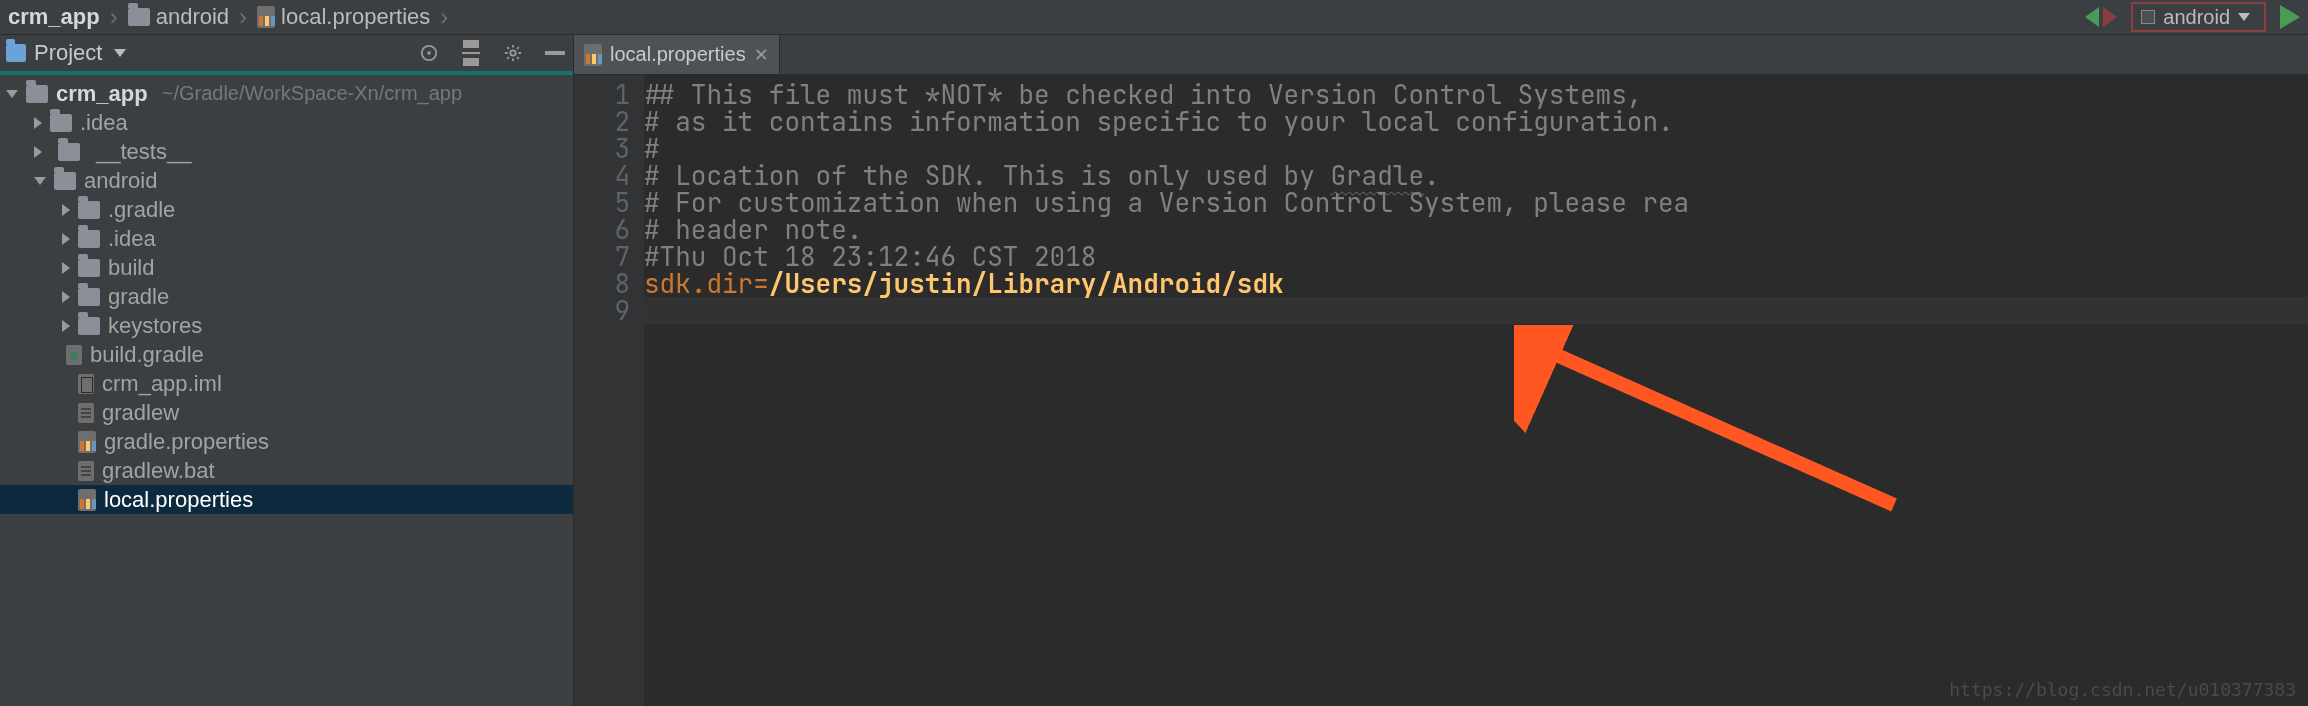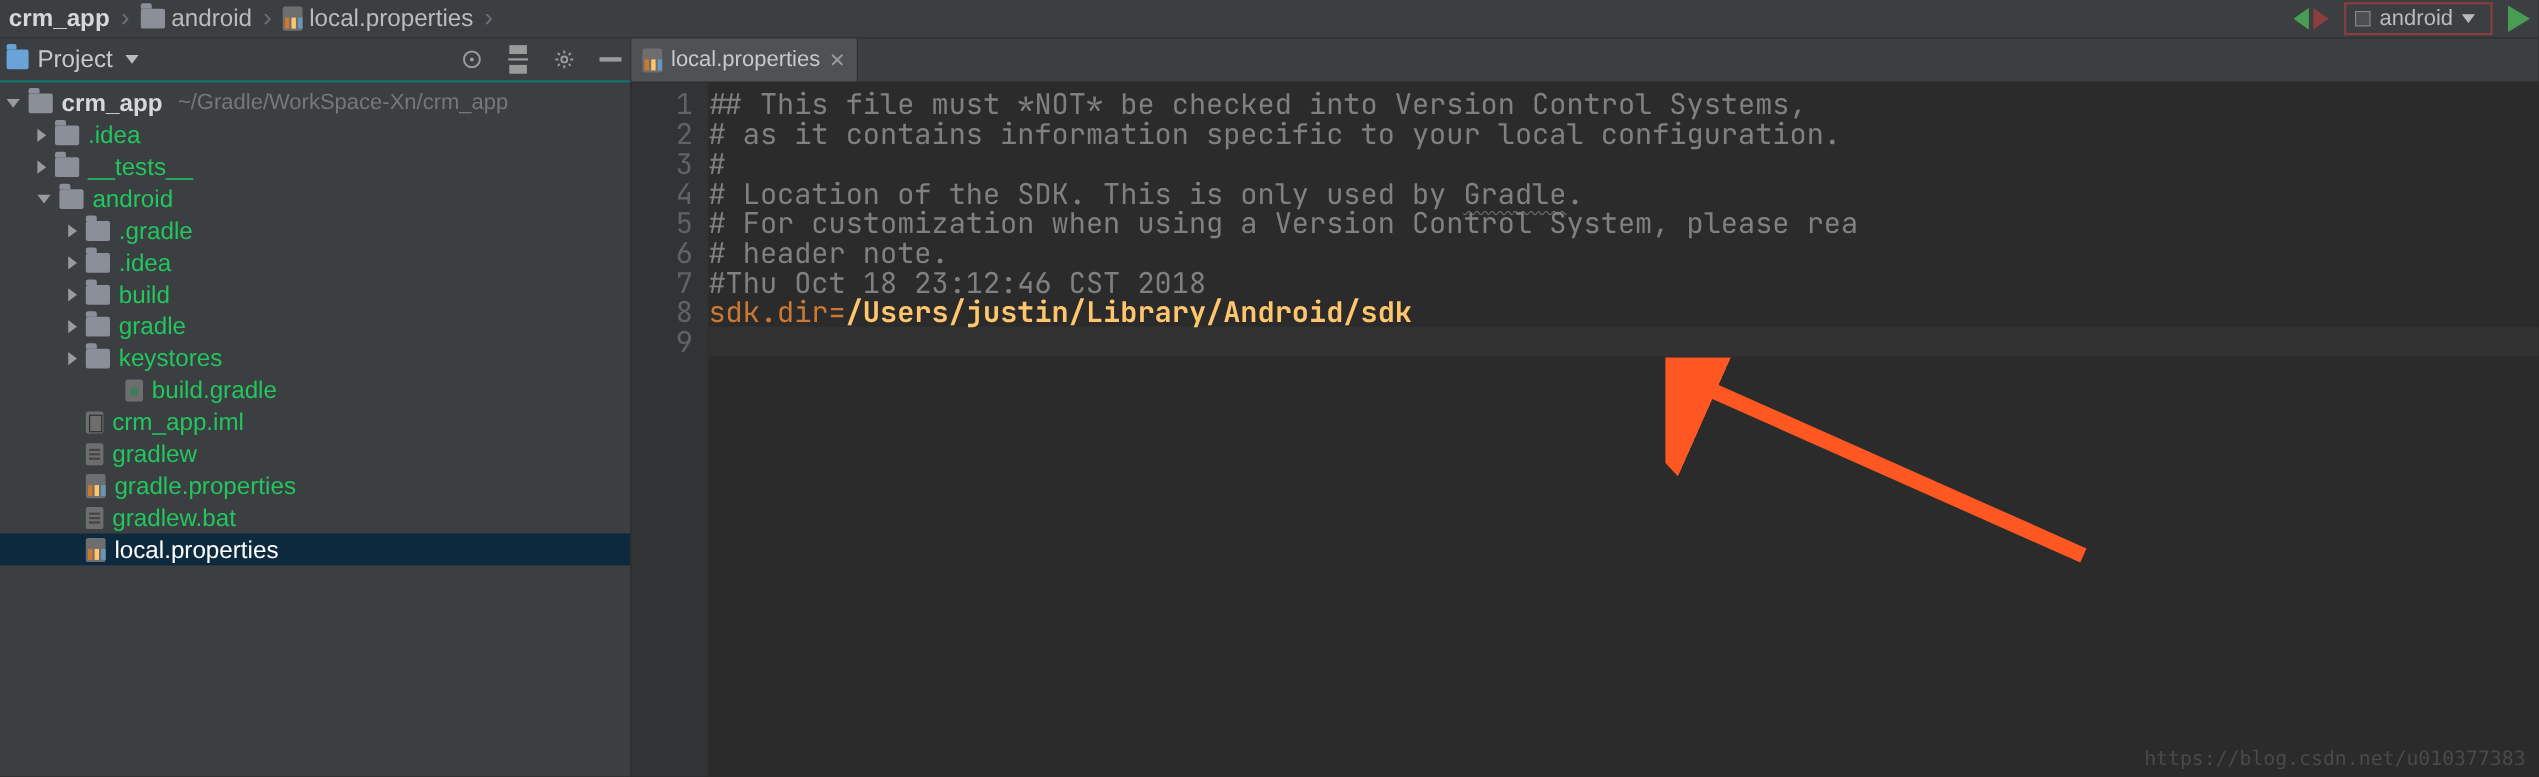--- a/index.html
+++ b/index.html
@@ -55,21 +55,21 @@
   .device-pill .square { width:14px; height:14px; border:1px solid #888; background:#4c4f51; }
   .device-pill .chev { border-left:6px solid transparent; border-right:6px solid transparent; border-top:8px solid #bbb; }
   .play { width:0;height:0; border-top:12px solid transparent; border-bottom:12px solid transparent; border-left:20px solid #499c54; }
 
   
   .main { display:flex; height: calc(100% - 35px); }
 
   
   .sidebar { width: 574px; background:#3c3f41; border-right:1px solid #2b2b2b; display:flex; flex-direction:column; }
   .side-header {
-    height:40px; background:#3c3f41; border-bottom:2px solid #0f766e;
+    height:40px; background:#3c3f41; border-bottom:4px solid #0f766e;
     display:flex; align-items:center; justify-content:space-between; padding:0 8px 0 6px;
   }
   .side-header-left { display:flex; align-items:center; gap:8px; font-size:22px; color:#c9c9c9; }
   .side-header-left .proj-icon { width:20px; height:18px; background:#69a3d7; position:relative; border-radius:2px;}
   .side-header-left .proj-icon:before{content:"";position:absolute;top:-5px;left:0;width:9px;height:5px;background:#69a3d7;border-radius:2px 2px 0 0;}
   .side-header-left .chev-down { border-left:6px solid transparent; border-right:6px solid transparent; border-top:8px solid #bbb; margin-left:4px;}
   .side-header-right { display:flex; gap:22px; align-items:center; color:#aaaaaa; }
   .shr-icon { width:20px; height:20px; display:flex; align-items:center; justify-content:center; }
   .gear svg, .target svg { width:20px; height:20px; fill:#9a9a9a;}
   .collapse-btn { display:flex; flex-direction:column; gap:4px; }
@@ -87,21 +87,21 @@
   .root-label { font-weight:700; color:#d7d7d7; }
   .root-path { color:#777; font-size:20px; margin-left:6px;}
   .file-icon { width:16px;height:20px;background:#6e6e6e;border-radius:2px;flex-shrink:0; position:relative;}
   .file-icon.gradle:after{content:"";position:absolute;left:4px;top:7px;width:8px;height:8px;background:#3b7f5a;border-radius:50%;}
   .file-icon.iml:after{content:"";position:absolute;left:3px;top:3px;width:10px;height:14px;border:1px solid #2b2b2b;}
   .file-icon.text:after{content:"";position:absolute;left:3px;top:5px;width:10px;height:2px;background:#444;box-shadow:0 4px 0 #444,0 8px 0 #444;}
   .folder-g { width:22px;height:18px;background:#8a8f98;border-radius:2px;flex-shrink:0;position:relative;}
   .folder-g:before{content:"";position:absolute;top:-5px;left:0;width:10px;height:5px;background:#8a8f98;border-radius:2px 2px 0 0;}
   .node.selected { background:#0d293e; color:#ffffff; }
   .node.selected .file-label{ color:#ffffff;}
-  .file-label { color:#22c55e; }
+  .file-label { color:#a3a3a3; }
 
   
   .editor { flex:1; display:flex; flex-direction:column; min-width:0; background:#2b2b2b; }
   .tabs { height:40px; background:#3c3f41; border-bottom:1px solid #2b2b2b; display:flex; }
   .tab { display:flex; align-items:center; gap:8px; padding:0 10px; background:#4e5254; border-right:1px solid #2b2b2b; color:#c9c9c9; font-size:20px; }
   .tab .close { color:#9a9a9a; font-size:18px; }
 
   .code-area { flex:1; display:flex; background:#2b2b2b; font-family: "JetBrains Mono", Menlo, Consolas, monospace; font-size:26px; line-height:27px; position:relative;}
   .gutter { width:70px; text-align:right; padding:6px 14px 0 0; color:#606366; background:#313335; }
   .gutter div { height:27px; }
@@ -202,21 +202,21 @@
         <span class="folder-g"></span>
         <span class="root-label">crm_app</span>
         <span class="root-path">~/Gradle/WorkSpace-Xn/crm_app</span>
       </div>
 
     <div class="node" style="padding-left: 34px;">
           <span class="exp collapsed"></span>
           <span class="folder-g"></span>
           <span class="file-label">.idea</span>
         </div>
-        <div class="node" style="padding-left: 34px;">
+        <div class="node" style="padding-left: 34px; gap: 16px;">
           <span class="exp collapsed"></span>
           <span class="folder-g"></span>
           <span class="file-label">__tests__</span>
         </div>
         <div class="node" style="padding-left: 34px;">
           <span class="exp expanded"></span>
           <span class="folder-g"></span>
           <span class="file-label">android</span>
         </div>
         <div class="node" style="padding-left: 62px;">
@@ -237,21 +237,21 @@
         <div class="node" style="padding-left: 62px;">
           <span class="exp collapsed"></span>
           <span class="folder-g"></span>
           <span class="file-label">gradle</span>
         </div>
         <div class="node" style="padding-left: 62px;">
           <span class="exp collapsed"></span>
           <span class="folder-g"></span>
           <span class="file-label">keystores</span>
         </div>
-        <div class="node" style="padding-left: 98px;">
+        <div class="node" style="padding-left: 50px;">
           <span class="spacer"></span>
           <span class="file-icon gradle"></span>
           <span class="file-label">build.gradle</span>
         </div>
         <div class="node" style="padding-left: 62px;">
           <span class="spacer"></span>
           <span class="file-icon iml"></span>
           <span class="file-label">crm_app.iml</span>
         </div>
         <div class="node" style="padding-left: 62px;">

